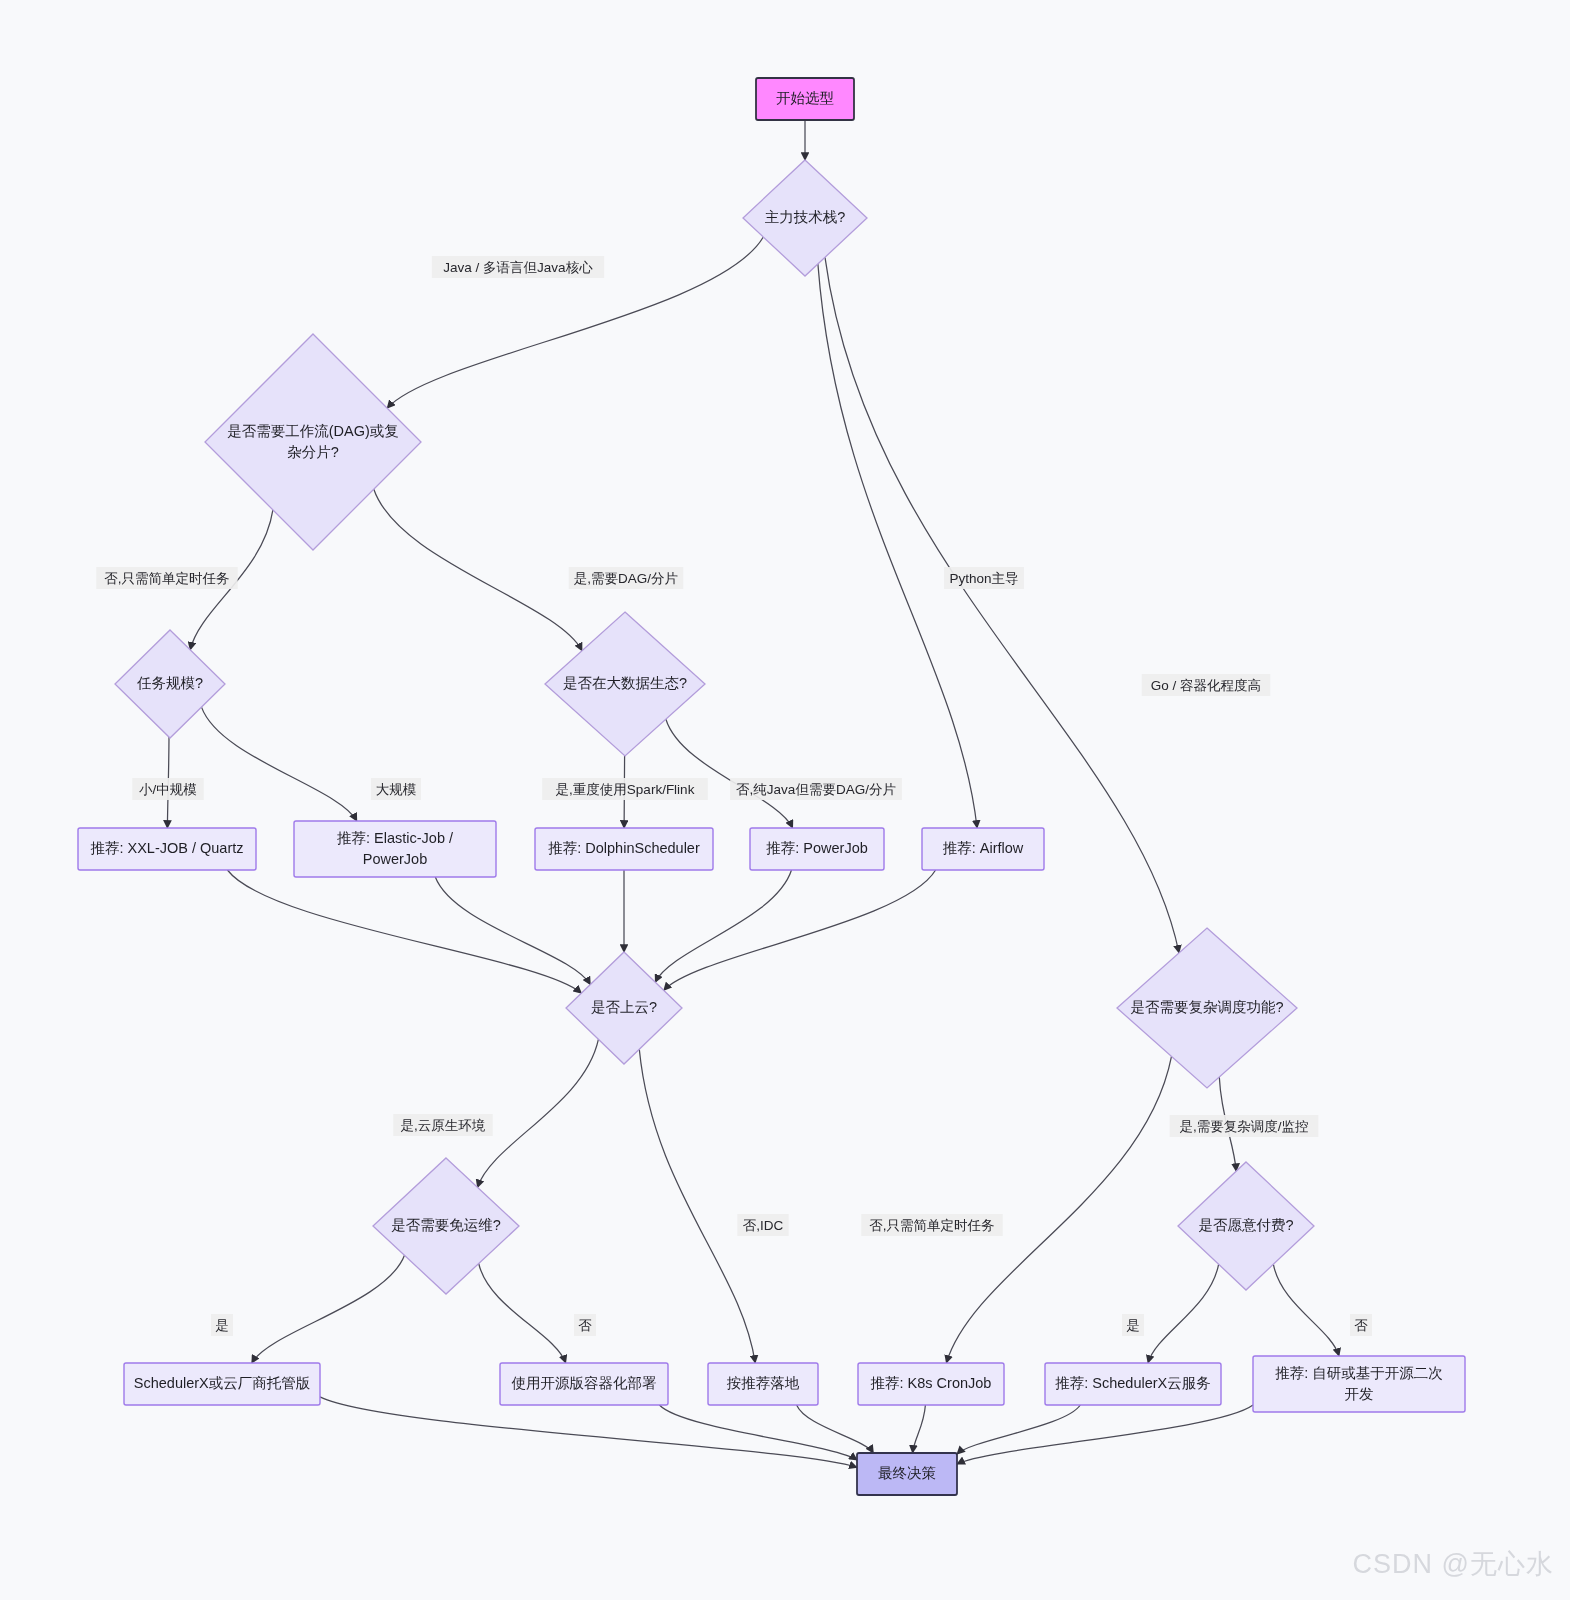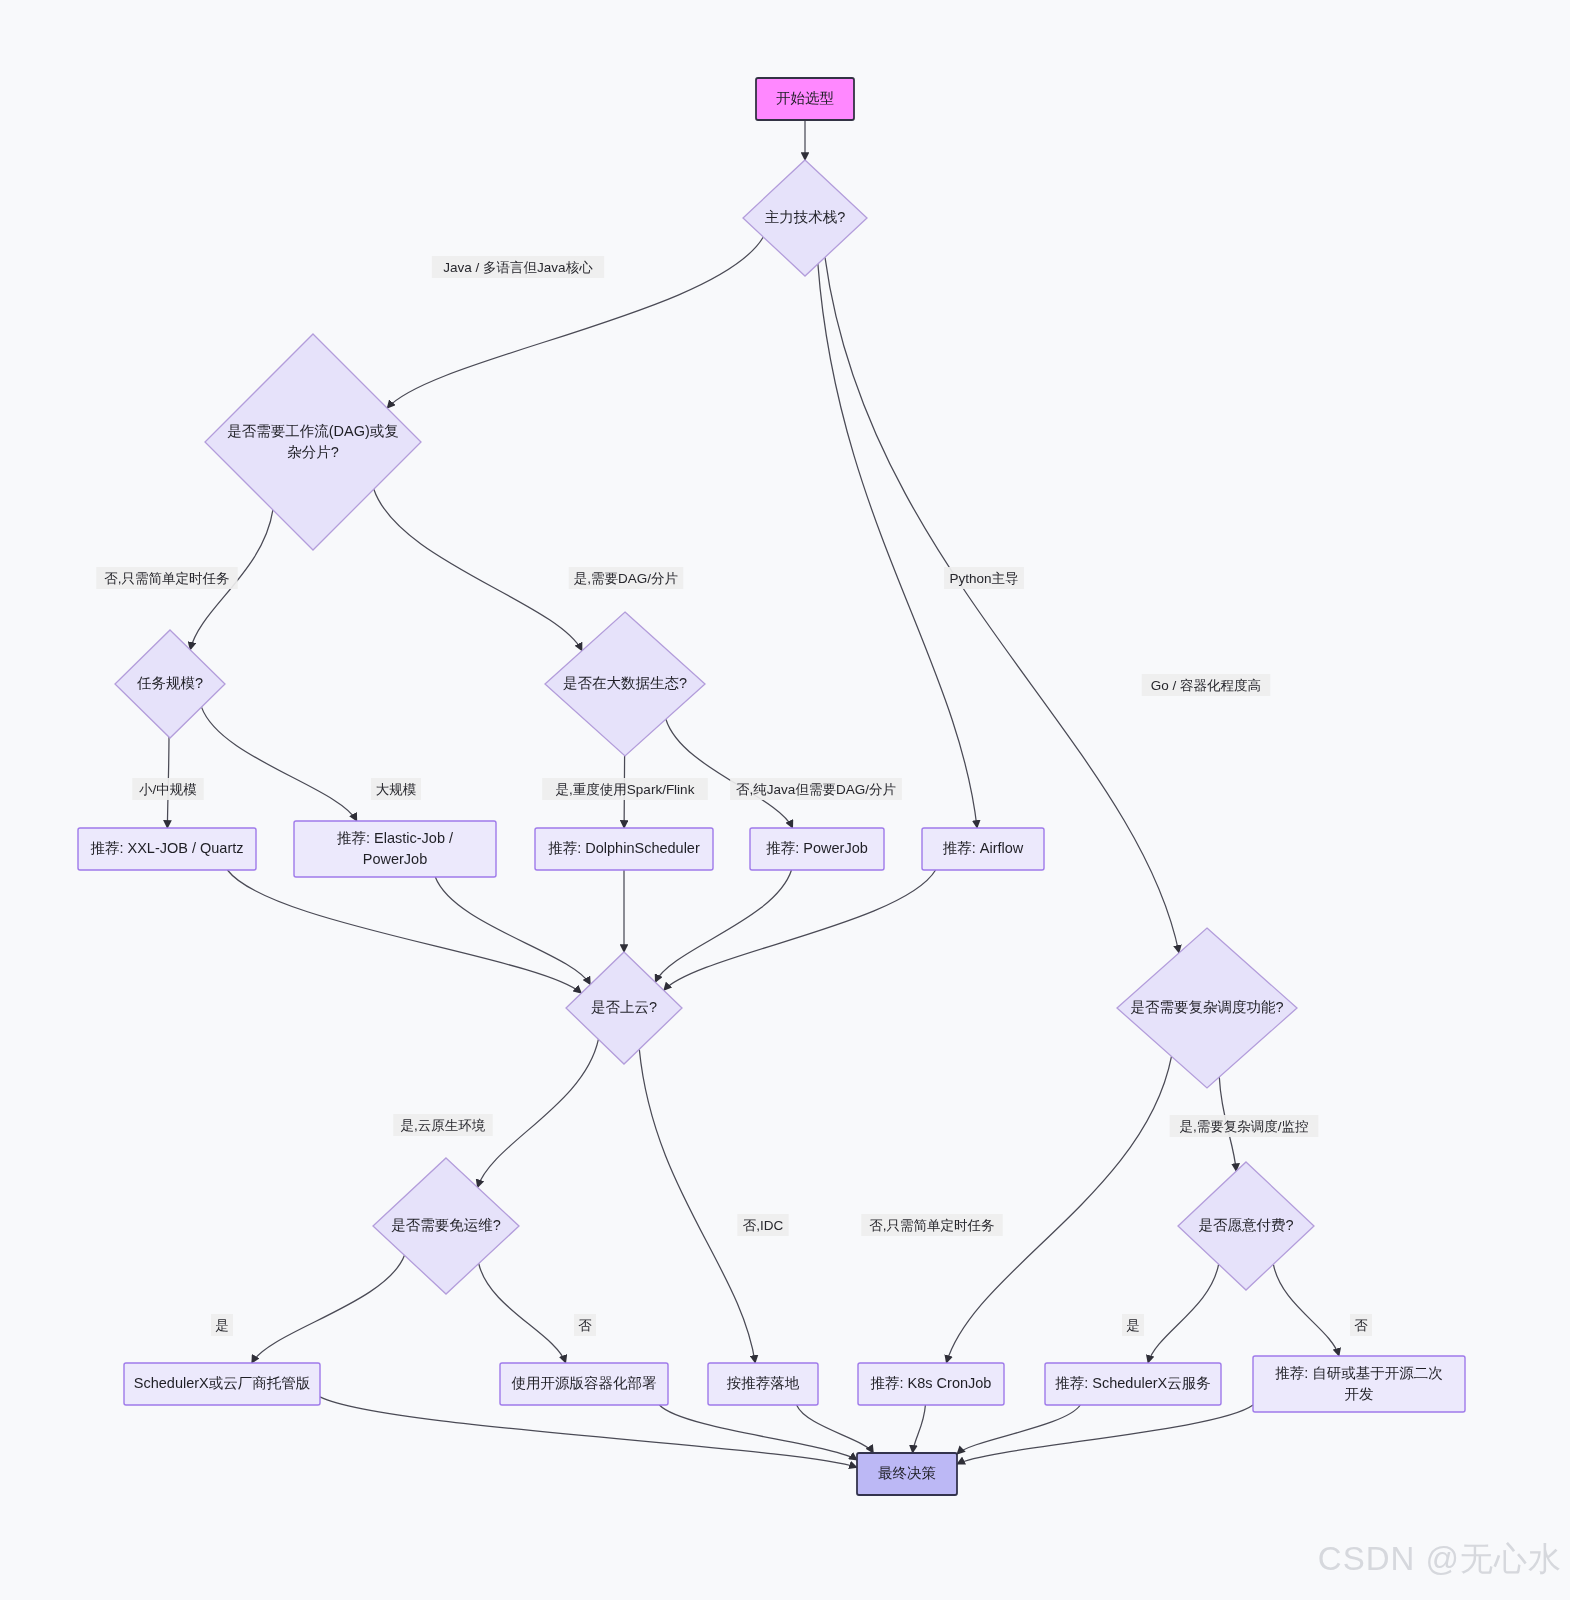--- a/index.html
+++ b/index.html
@@ -59,24 +59,24 @@
   }
   .edge-label-text {
     font-family: "Liberation Sans", "DejaVu Sans", sans-serif;
     font-size: 13.5px;
     fill: #26262c;
     text-anchor: middle;
     dominant-baseline: middle;
   }
   .watermark {
     position: absolute;
-    right: 8px;
+    right: 16px;
     bottom: 18px;
     font-family: "Liberation Sans", "DejaVu Sans", sans-serif;
-    font-size: 33px;
+    font-size: 27px;
     color: #d6d8dd;
     letter-spacing: 1px;
     user-select: none;
     white-space: nowrap;
   }
 </style>
 </head>
 <body>
 
 <svg id="canvas" viewBox="0 0 1570 1600">

